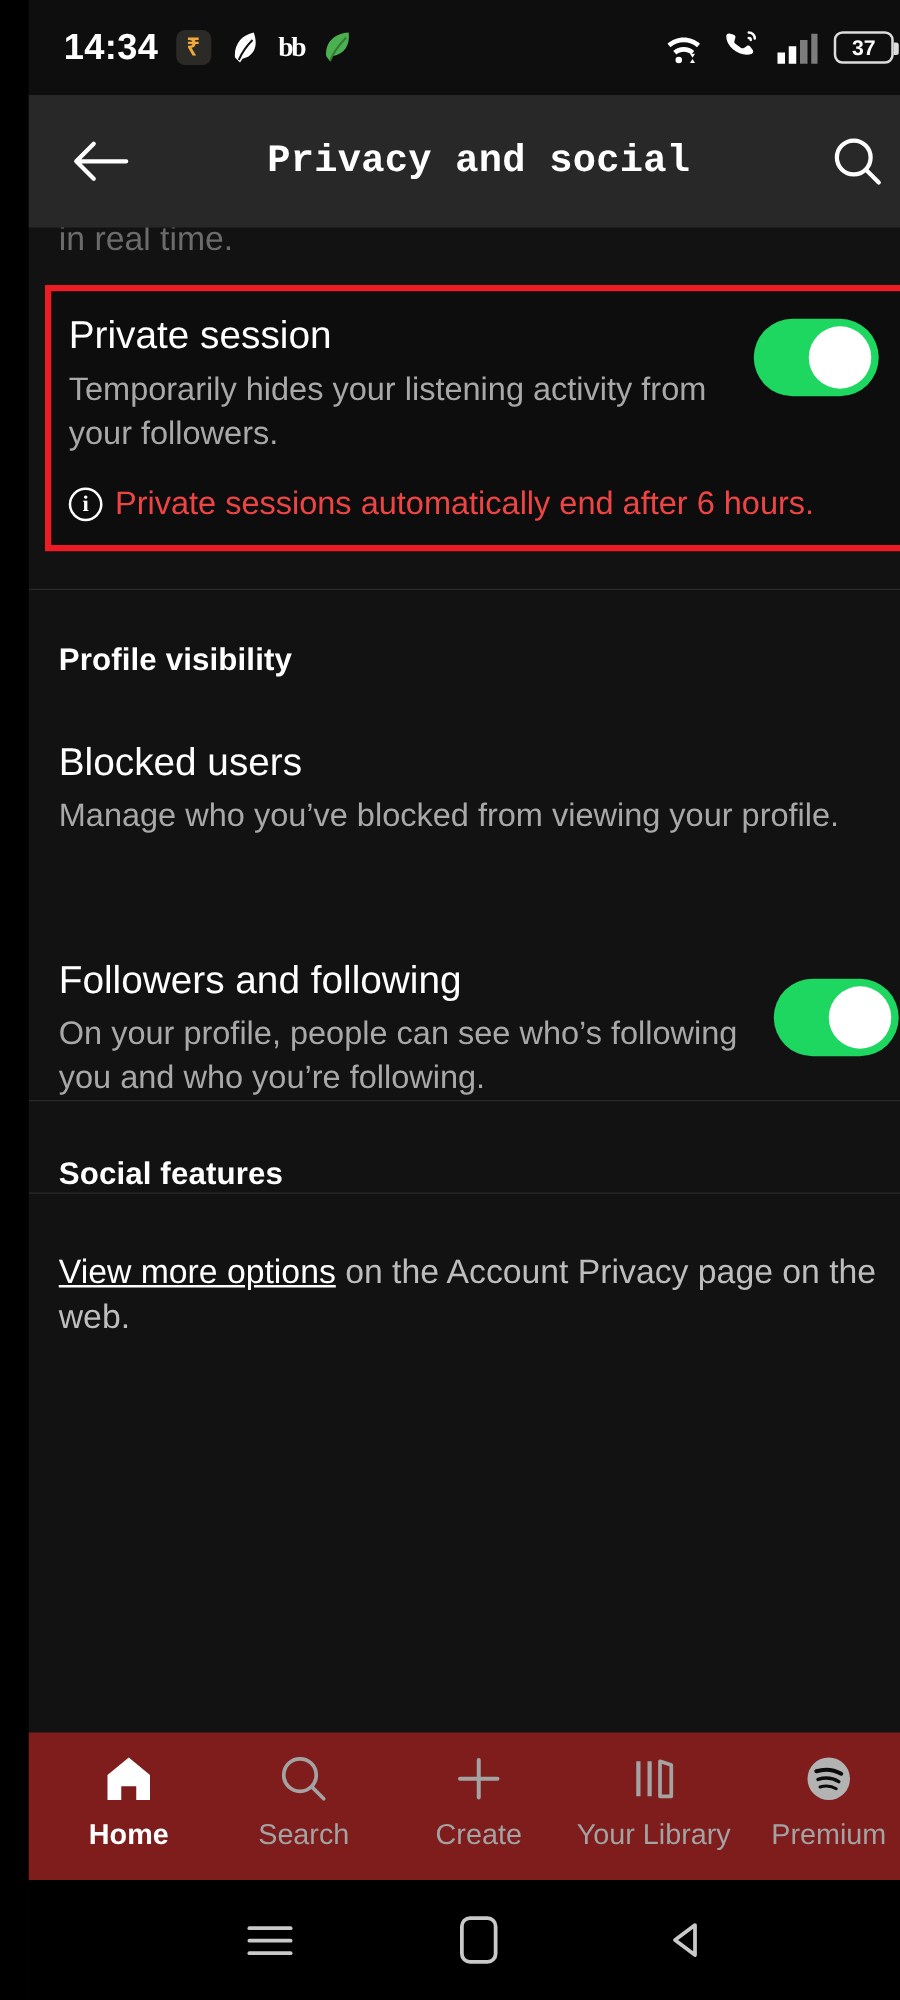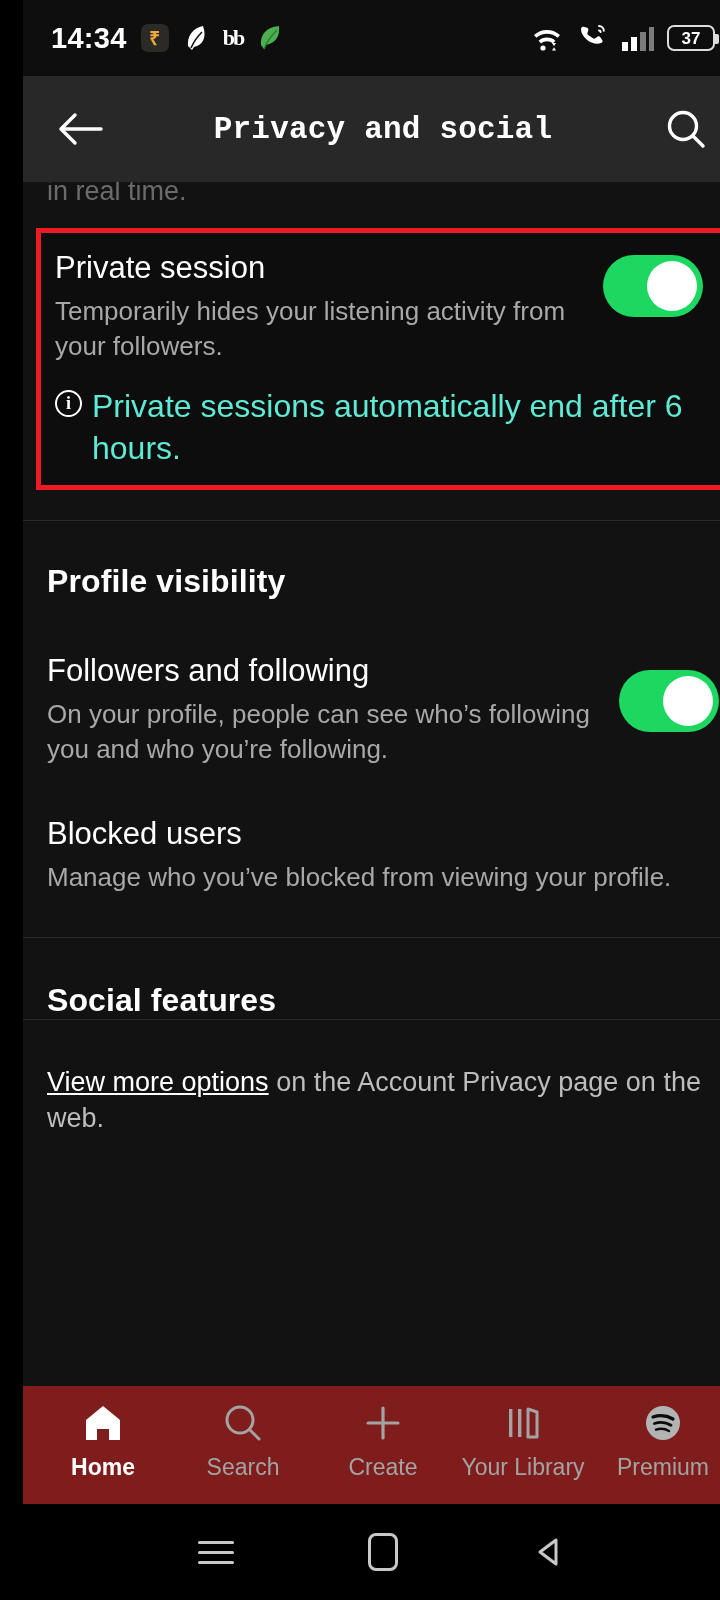--- a/index.html
+++ b/index.html
@@ -96,21 +96,21 @@
   .item-title {
     color: #ffffff; font-size: 31px; font-weight: 400; line-height: 1.25;
   }
   .item-desc {
     color: #a8a8a8; font-size: 26px; line-height: 1.35; margin-top: 6px;
   }
   .note {
     display: flex; align-items: flex-start; gap: 10px;
     margin-top: 22px;
   }
-  .note-txt { color: #5eead4; font-size: 32px; line-height: 1.3; }
+  .note-txt { color: #ef4444; font-size: 26px; line-height: 1.3; }
   .info-circle {
     width: 27px; height: 27px; border: 2.4px solid #fff; border-radius: 50%;
     display: flex; align-items: center; justify-content: center;
     flex: 0 0 auto; margin-top: 4px;
   }
   .info-circle b { color: #fff; font-size: 18px; font-weight: 700; line-height: 1; font-family: "Liberation Serif", serif; }
 
   
   .toggle {
     width: 100px; height: 62px; border-radius: 31px;
@@ -120,21 +120,21 @@
   .toggle .knob {
     position: absolute; top: 6px; right: 6px;
     width: 50px; height: 50px; border-radius: 50%;
     background: #ffffff;
   }
 
   
   .divider { height: 1px; background: #2a2a2a; margin: 0; }
   .section { padding: 0 24px; }
   .section-title {
-    color: #ffffff; font-size: 32px; font-weight: 700;
+    color: #ffffff; font-size: 25px; font-weight: 700;
     letter-spacing: .1px;
   }
 
   .pill-btn {
     border: 1.6px solid #8a8a8a; border-radius: 40px;
     color: #ffffff; font-size: 27px; font-weight: 700;
     padding: 16px 34px; background: transparent;
     white-space: nowrap; flex: 0 0 auto;
     align-self: center;
   }
@@ -262,34 +262,34 @@
         <div class="note-txt">Private sessions automatically end after 6 hours.</div>
       </div>
     </div>
 
     <div style="height:30px"></div>
     <div class="divider"></div>
 
     <div class="section" style="padding-top:42px">
       <div class="section-title">Profile visibility</div>
 
+      <div class="row" style="margin-top:48px; padding-bottom:42px">
+        <div class="row-text">
+          <div class="item-title">Blocked users</div>
+          <div class="item-desc">Manage who you’ve blocked from viewing your profile.</div>
+        </div>
+      </div>
+
       <div class="row" style="margin-top:52px">
         <div class="row-text">
           <div class="item-title">Followers and following</div>
           <div class="item-desc">On your profile, people can see who’s following you and who you’re following.</div>
         </div>
         <div class="toggle" style="margin-top:18px">
           <div class="knob"></div>
-        </div>
-      </div>
-
-      <div class="row" style="margin-top:48px; padding-bottom:42px">
-        <div class="row-text">
-          <div class="item-title">Blocked users</div>
-          <div class="item-desc">Manage who you’ve blocked from viewing your profile.</div>
         </div>
       </div>
     </div>
 
     <div class="divider"></div>
 
     <div class="section" style="padding-top:44px">
       <div class="section-title">Social features</div>
 
     </div>

